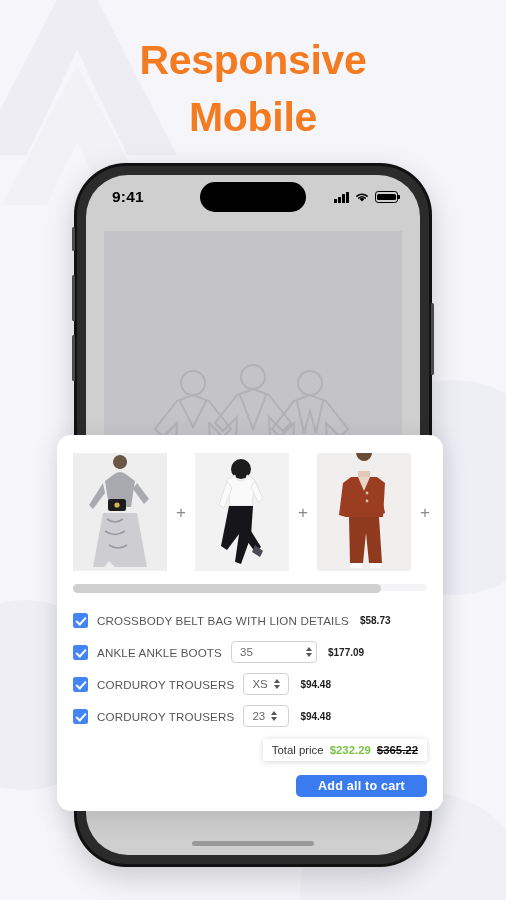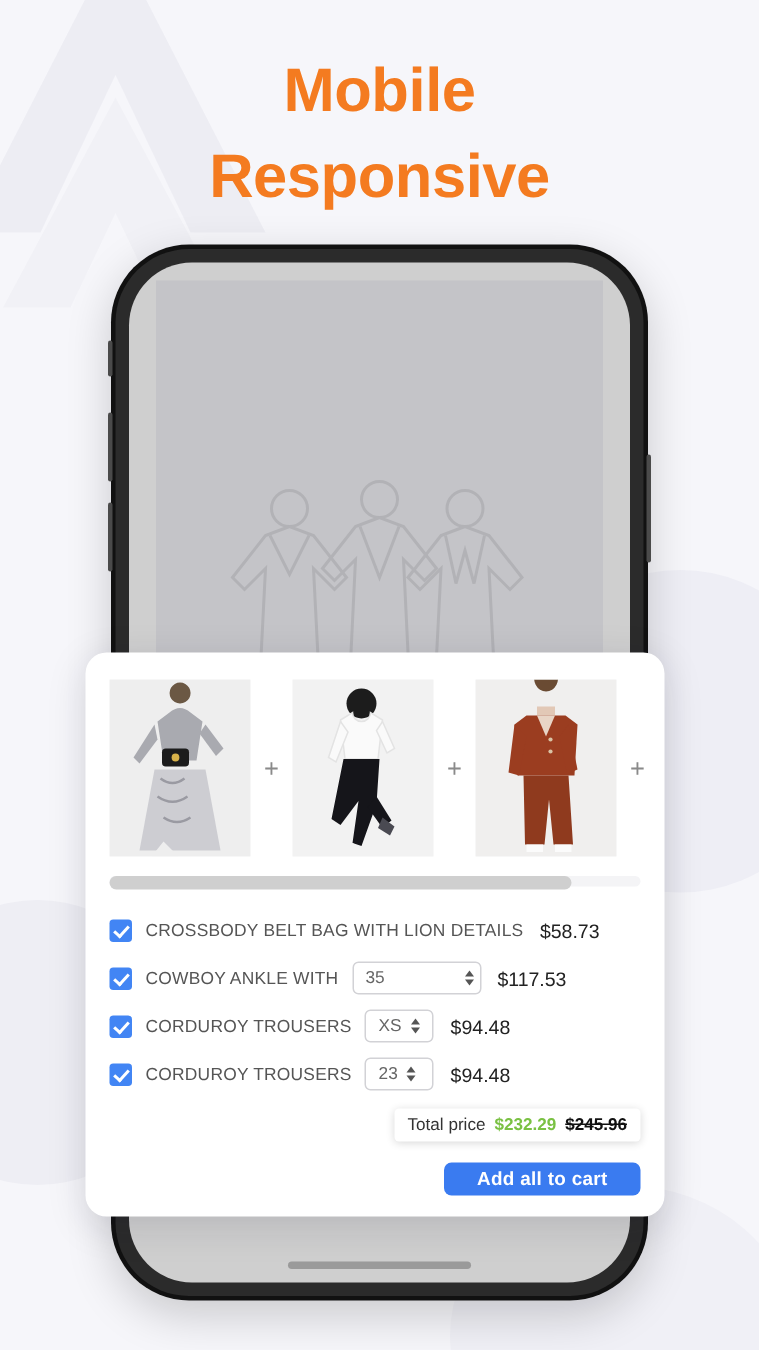--- a/index.html
+++ b/index.html
@@ -184,21 +184,21 @@
     padding: 0 4px 0 8px;
     display: flex; align-items: center; gap: 6px;
   }
   .sel.w-big { width: 86px; justify-content: space-between; }
   .sel.w-sm { width: 46px; justify-content: flex-start; }
   .spin { display: flex; flex-direction: column; gap: 2px; color: #555; }
   .spin b { display:block; width:0; height:0; border-left:3.4px solid transparent; border-right:3.4px solid transparent; }
   .spin b.up { border-bottom: 4.2px solid #555; }
   .spin b.dn { border-top: 4.2px solid #555; }
   .price {
-    margin-left: 11px; font-size: 13px; font-weight: normal; color: #222;
+    margin-left: 11px; font-size: 10px; font-weight: bold; color: #222;
     white-space: nowrap;
   }
 
   
   .total-wrap { margin-top: 8px; display: flex; justify-content: flex-end; }
   .total-box {
     background: #fff; border-radius: 3px;
     box-shadow: 0 1px 6px rgba(0,0,0,.16);
     padding: 5px 9px; font-size: 11.4px; color: #333;
     display: flex; align-items: center; gap: 6px; white-space: nowrap;
@@ -220,33 +220,53 @@
   <svg class="bg-a" viewBox="0 0 230 260">
     <path d="M115 -10 L215 185 L165 185 L115 80 L65 185 L15 185 Z" fill="#e9e9f0"></path>
     <path d="M115 95 L190 235 L145 235 L115 172 L85 235 L40 235 Z" fill="#efeff4"></path>
   </svg>
   <div class="bg-circle-right"></div>
   <div class="bg-circle-left"></div>
   <div class="bg-blob-bottom"></div>
 </div>
 
 <div class="title">
+  <div>Responsive</div>
   <div>Mobile</div>
-  <div>Responsive</div>
 </div>
 
 <div class="phone">
   <div class="phone-inner-ring"></div>
   <div class="side-btn mute"></div>
   <div class="side-btn vol-up"></div>
   <div class="side-btn vol-dn"></div>
   <div class="side-btn power"></div>
 
   <div class="phone-screen">
 
+    <div class="statusbar">
+      <div class="status-time">9:41</div>
+      <div class="island"></div>
+      <div class="status-icons">
+        <span class="sig">
+            <i></i>
+            <i></i>
+            <i></i>
+            <i></i>
+          </span>
+        <svg width="16" height="12" viewBox="0 0 16 12">
+          <path d="M8 10.6 L5.6 7.9 a3.6 3.6 0 0 1 4.8 0 Z" fill="#000"></path>
+          <path d="M2.9 5.2 a7.6 7.6 0 0 1 10.2 0" stroke="#000" stroke-width="1.6" fill="none" stroke-linecap="round"></path>
+          <path d="M4.7 7.1 a5.1 5.1 0 0 1 6.6 0" stroke="#000" stroke-width="1.5" fill="none" stroke-linecap="round"></path>
+        </svg>
+        <span class="batt">
+            <span></span>
+          </span>
+      </div>
+    </div>
 
     <div class="ph-placeholder">
       <svg width="230" height="250" viewBox="0 0 230 250">
         <g stroke="#b2b2b6" stroke-width="2" fill="none">
           <circle cx="55" cy="42" r="12"></circle>
           <path d="M55 54 l-16 6 -22 28 8 8 14 -14 -6 118 h44 l-6 -118 14 14 8 -8 -22 -28 z"></path>
           <path d="M42 60 l13 26 13 -26"></path>
           <path d="M44 216 v16 M66 216 v16"></path>
           <circle cx="115" cy="36" r="12"></circle>
           <path d="M115 48 l-16 6 -22 28 8 8 14 -14 -6 124 h44 l-6 -124 14 14 8 -8 -22 -28 z"></path>
@@ -331,29 +351,29 @@
   <div class="rows">
 
     <div class="row">
       <span class="cbox"></span>
       <span class="item-name">CROSSBODY BELT BAG WITH LION DETAILS</span>
       <span class="price">$58.73</span>
     </div>
 
     <div class="row">
       <span class="cbox"></span>
-      <span class="item-name">COWBOY ANKLE WITH</span>
+      <span class="item-name">ANKLE ANKLE BOOTS</span>
       <span class="sel w-big">
         <span>35</span>
         <span class="spin">
             <b class="up"></b>
             <b class="dn"></b>
           </span>
       </span>
-      <span class="price">$117.53</span>
+      <span class="price">$177.09</span>
     </div>
 
     <div class="row">
       <span class="cbox"></span>
       <span class="item-name">CORDUROY TROUSERS</span>
       <span class="sel w-sm">
         <span>XS</span>
         <span class="spin">
             <b class="up"></b>
             <b class="dn"></b>
@@ -373,20 +393,20 @@
           </span>
       </span>
       <span class="price">$94.48</span>
     </div>
   </div>
 
   <div class="total-wrap">
     <div class="total-box">
       <span>Total price</span>
       <span class="total-new">$232.29</span>
-      <span class="total-old">$245.96</span>
+      <span class="total-old">$365.22</span>
     </div>
   </div>
 
   <div class="btn-wrap">
     <button class="btn-cart">Add all to cart</button>
   </div>
 </div>
 
 </body></html>

